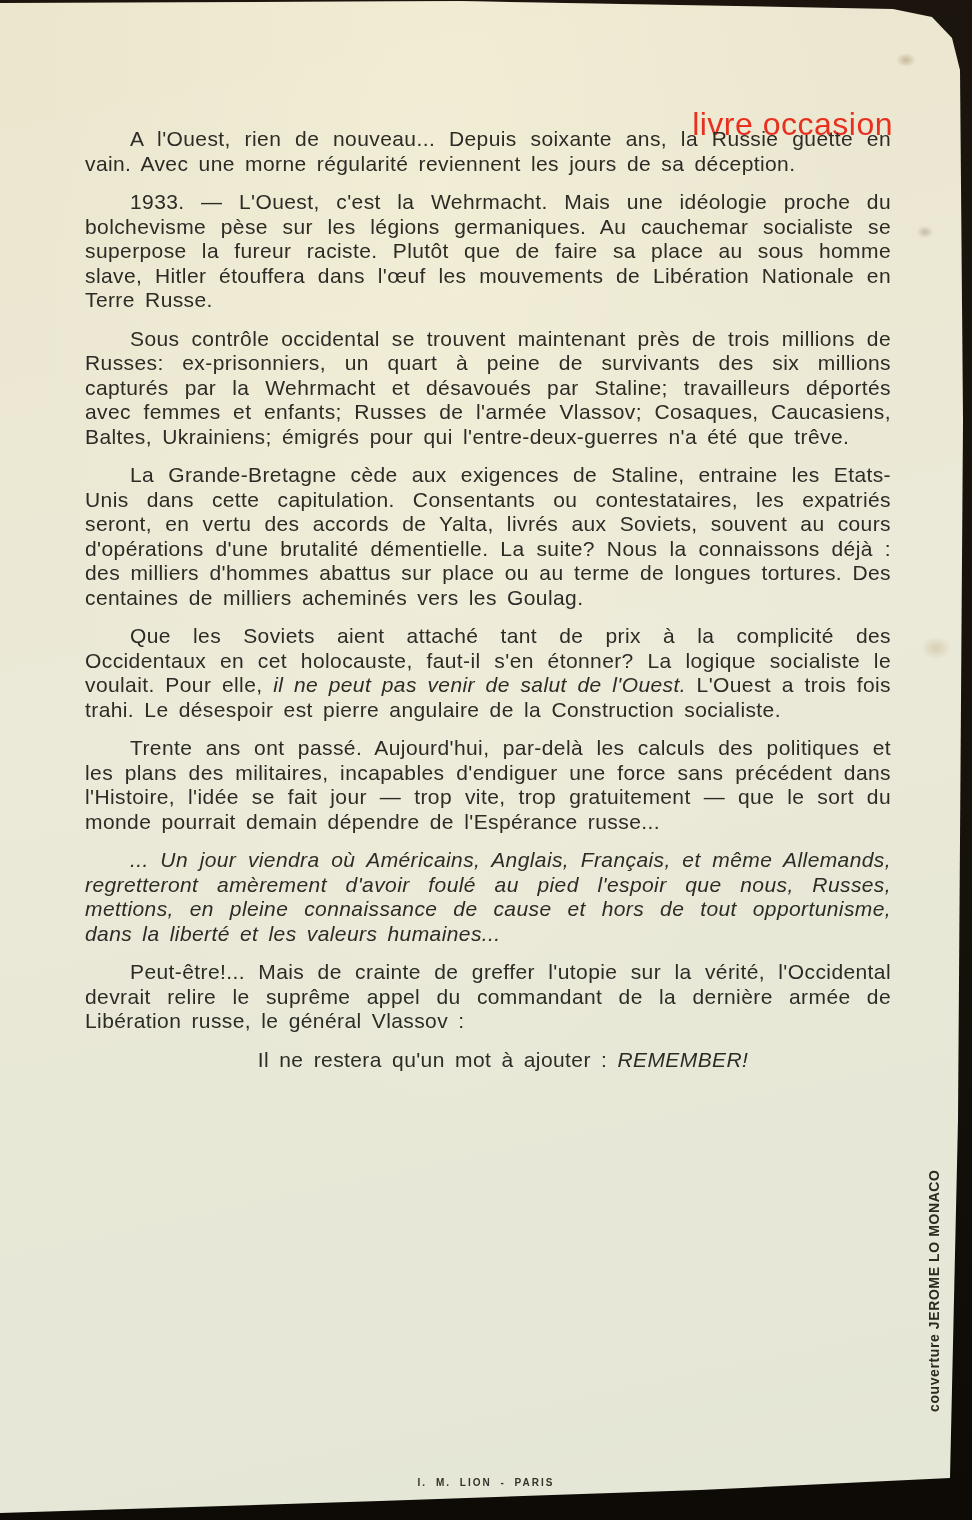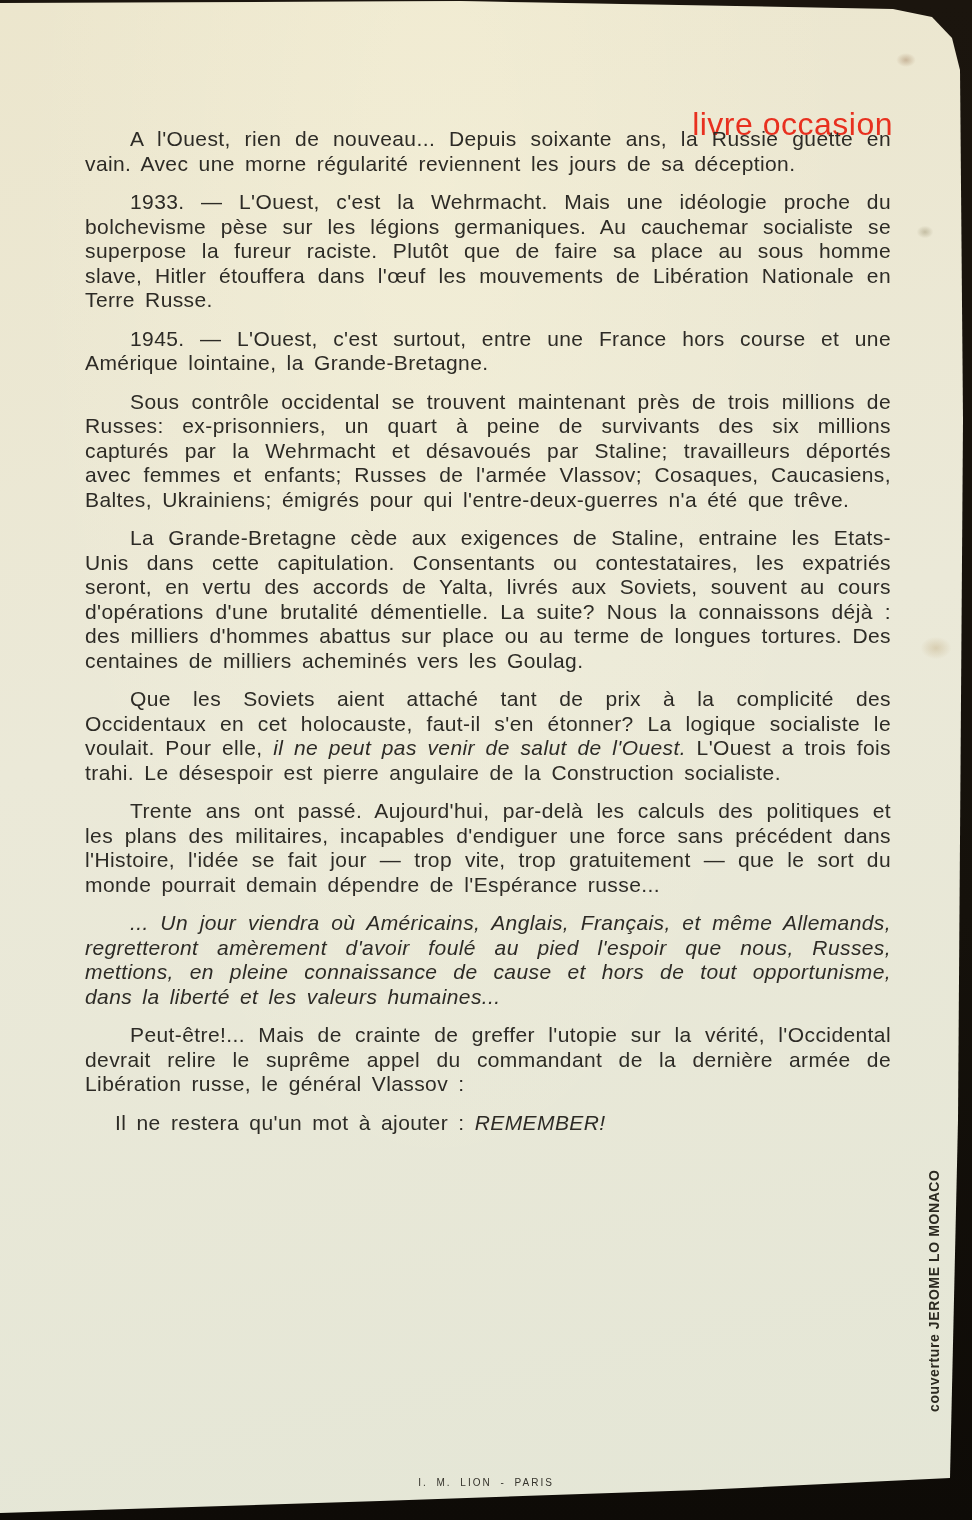--- a/index.html
+++ b/index.html
@@ -30,44 +30,43 @@
     position:absolute;top:110px;right:79px;
     font-size:32px;line-height:28px;letter-spacing:.5px;
     font-weight:400;
   }
   .text-col{
     position:absolute;left:85px;top:127px;width:806px;
     color:#2d2b26;font-size:21px;line-height:24.5px;
     text-align:justify;letter-spacing:.4px;word-spacing:4px;
   }
   .text-col p{margin:0 0 14px;text-indent:45px;}
-  .text-col p.short{text-align:left;text-indent:30px;}
+  .text-col p.short{text-align:center;text-indent:30px;}
   .text-col .italic{font-style:italic;}
   .credit{
     position:absolute;right:30px;top:1150px;height:262px;
     writing-mode:vertical-rl;transform:rotate(180deg);
     font-size:14px;letter-spacing:.6px;color:#2b2920;font-weight:bold;
     white-space:nowrap;
   }
   .imprint{
     position:absolute;left:0;top:1477px;width:972px;text-align:center;
-    font-size:10px;letter-spacing:2px;font-weight:normal;color:#35332c;
+    font-size:10px;letter-spacing:2px;font-weight:bold;color:#35332c;
     word-spacing:4px;
   }
 </style>
 </head>
 <body>
 
 <div class="stage">
   <div class="cover">
     <div class="stamp" style="color: rgb(232, 48, 31);">livre occasion</div>
     <div class="text-col">
         <p><span>A l'Ouest, rien de nouveau... Depuis soixante ans, la Russie guette en vain. Avec une morne régularité reviennent les jours de sa déception.</span></p>
         <p><span>1933. — L'Ouest, c'est la Wehrmacht. Mais une idéologie proche du bolchevisme pèse sur les légions germaniques. Au cauchemar socialiste se superpose la fureur raciste. Plutôt que de faire sa place au sous homme slave, Hitler étouffera dans l'œuf les mouvements de Libération Nationale en Terre Russe.</span></p>
-        <p><span>1945. — L'Ouest, c'est surtout, entre une France hors course et une Amérique lointaine, la Grande-Bretagne.</span></p>
         <p><span>Sous contrôle occidental se trouvent maintenant près de trois millions de Russes: ex-prisonniers, un quart à peine de survivants des six millions capturés par la Wehrmacht et désavoués par Staline; travailleurs déportés avec femmes et enfants; Russes de l'armée Vlassov; Cosaques, Caucasiens, Baltes, Ukrainiens; émigrés pour qui l'entre-deux-guerres n'a été que trêve.</span></p>
         <p><span>La Grande-Bretagne cède aux exigences de Staline, entraine les Etats-Unis dans cette capitulation. Consentants ou contestataires, les expatriés seront, en vertu des accords de Yalta, livrés aux Soviets, souvent au cours d'opérations d'une brutalité démentielle. La suite? Nous la connaissons déjà : des milliers d'hommes abattus sur place ou au terme de longues tortures. Des centaines de milliers acheminés vers les Goulag.</span></p>
         <p><span>Que les Soviets aient attaché tant de prix à la complicité des Occidentaux en cet holocauste, faut-il s'en étonner? La logique socialiste le voulait. Pour elle, </span><span class="italic">il ne peut pas venir de salut de l'Ouest.</span><span> L'Ouest a trois fois trahi. Le désespoir est pierre angulaire de la Construction socialiste.</span></p>
         <p><span>Trente ans ont passé. Aujourd'hui, par-delà les calculs des politiques et les plans des militaires, incapables d'endiguer une force sans précédent dans l'Histoire, l'idée se fait jour — trop vite, trop gratuitement — que le sort du monde pourrait demain dépendre de l'Espérance russe...</span></p>
         <p><span class="italic">... Un jour viendra où Américains, Anglais, Français, et même Allemands, regretteront amèrement d'avoir foulé au pied l'espoir que nous, Russes, mettions, en pleine connaissance de cause et hors de tout opportunisme, dans la liberté et les valeurs humaines...</span></p>
         <p><span>Peut-être!... Mais de crainte de greffer l'utopie sur la vérité, l'Occidental devrait relire le suprême appel du commandant de la dernière armée de Libération russe, le général Vlassov :</span></p>
         <p class="short"><span>Il ne restera qu'un mot à ajouter : </span><span class="italic">REMEMBER!</span></p>
       </div>
     <div class="credit">couverture JEROME LO MONACO</div>
     <div class="imprint">I. M. LION - PARIS</div>

